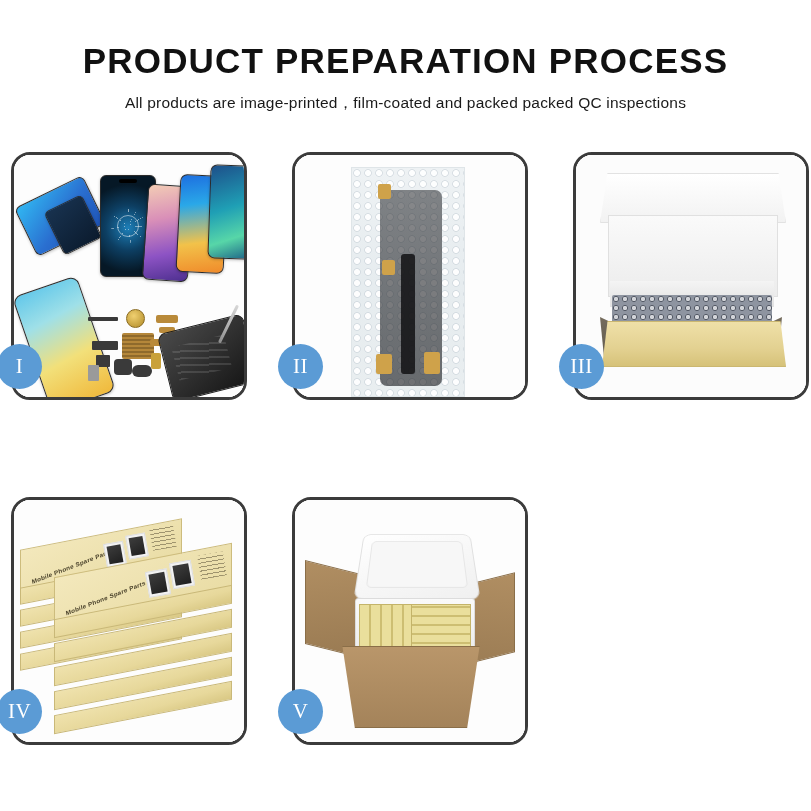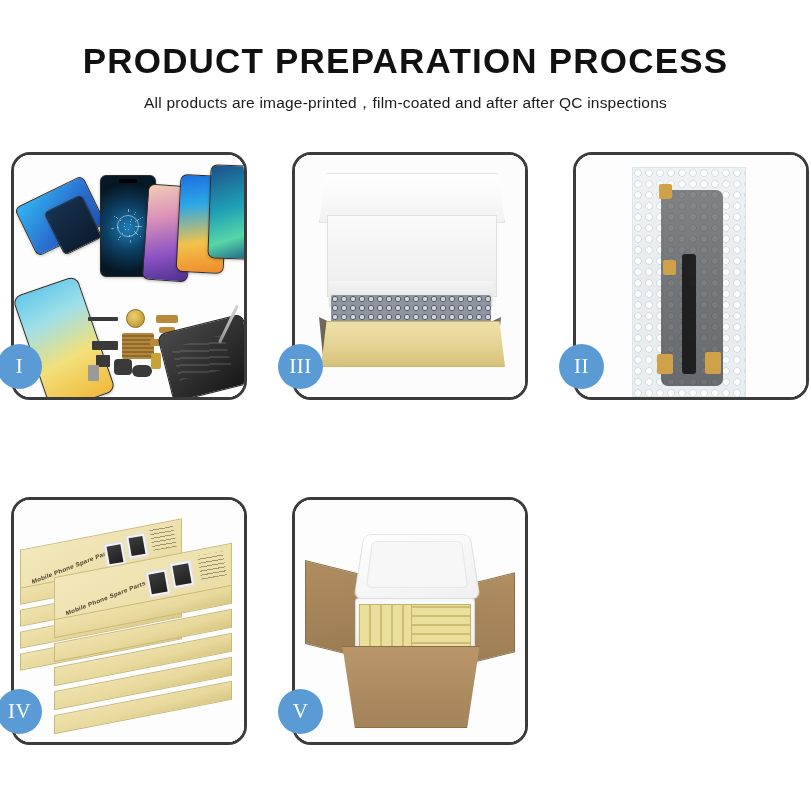--- a/index.html
+++ b/index.html
@@ -376,21 +376,21 @@
     background: rgba(120,98,70,.45);
   }
 </style>
 </head>
 <body>
 
 <div class="page">
 
   <div class="header">
     <h1 class="title">PRODUCT PREPARATION PROCESS</h1>
-    <p class="subtitle">All products are image-printed，film-coated and after after QC inspections</p>
+    <p class="subtitle">All products are image-printed，film-coated and packed packed QC inspections</p>
   </div>
 
   <div class="grid">
 
     <div class="panel">
       <div class="panel-inner">
         <div class="collage">
           <div class="ph p1"></div>
           <div class="ph p1b"></div>
           <div class="ph p2">
@@ -419,47 +419,47 @@
 
           <div class="backplate"></div>
           <div class="tweezer"></div>
         </div>
       </div>
       <div class="badge">I</div>
     </div>
 
     <div class="panel">
       <div class="panel-inner">
-        <div class="boxiii">
-          <div class="lid-back"></div>
-          <div class="lid-inner"></div>
-          <div class="foam"></div>
-          <div class="bubble-tray"></div>
-          <div class="kraft-side-l"></div>
-          <div class="kraft-side-r"></div>
-          <div class="kraft-front"></div>
-        </div>
-      </div>
-      <div class="badge">III</div>
-    </div>
-
-    <div class="panel">
-      <div class="panel-inner">
         <div class="bubble-scene">
           <div class="bubble-bag">
             <div class="inner-screen"></div>
             <div class="inner-flex"></div>
             <div class="inner-conn" style="left:26px;top:16px;"></div>
             <div class="inner-conn" style="left:30px;top:92px;"></div>
             <div class="inner-conn" style="left:24px;top:186px;width:16px;height:20px;"></div>
             <div class="inner-conn" style="left:72px;top:184px;width:16px;height:22px;"></div>
           </div>
         </div>
       </div>
       <div class="badge">II</div>
+    </div>
+
+    <div class="panel">
+      <div class="panel-inner">
+        <div class="boxiii">
+          <div class="lid-back"></div>
+          <div class="lid-inner"></div>
+          <div class="foam"></div>
+          <div class="bubble-tray"></div>
+          <div class="kraft-side-l"></div>
+          <div class="kraft-side-r"></div>
+          <div class="kraft-front"></div>
+        </div>
+      </div>
+      <div class="badge">III</div>
     </div>
 
     <div class="panel">
       <div class="panel-inner">
         <div class="stack">
 
           <div class="ktop" style="left:6px;top:34px;width:160px;height:44px;transform:skewY(-11deg);">
             <div class="klabel" style="left:10px;top:22px;transform:rotate(-11deg);">Mobile Phone Spare Parts</div>
             <div class="kthumb" style="left:84px;top:10px;width:18px;height:22px;transform:skewY(11deg) rotate(-10deg);">
                 <i></i>

